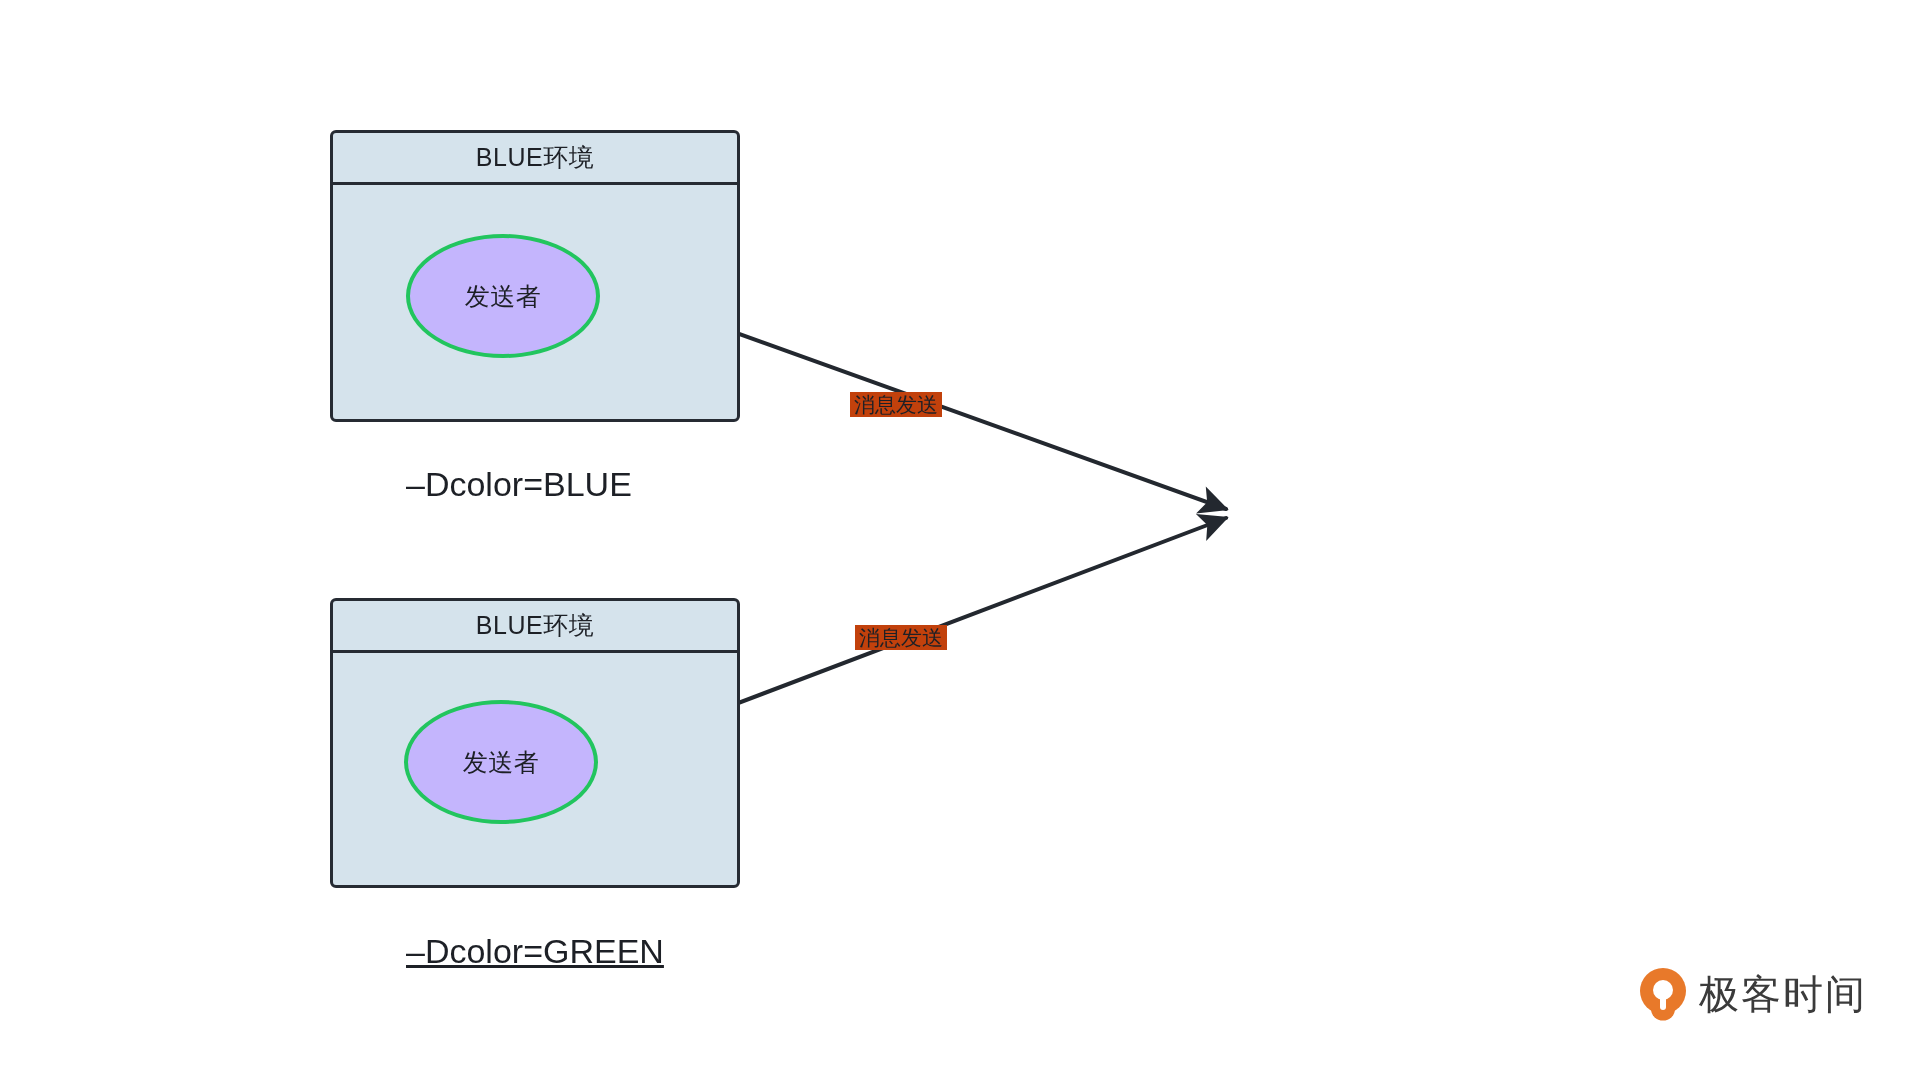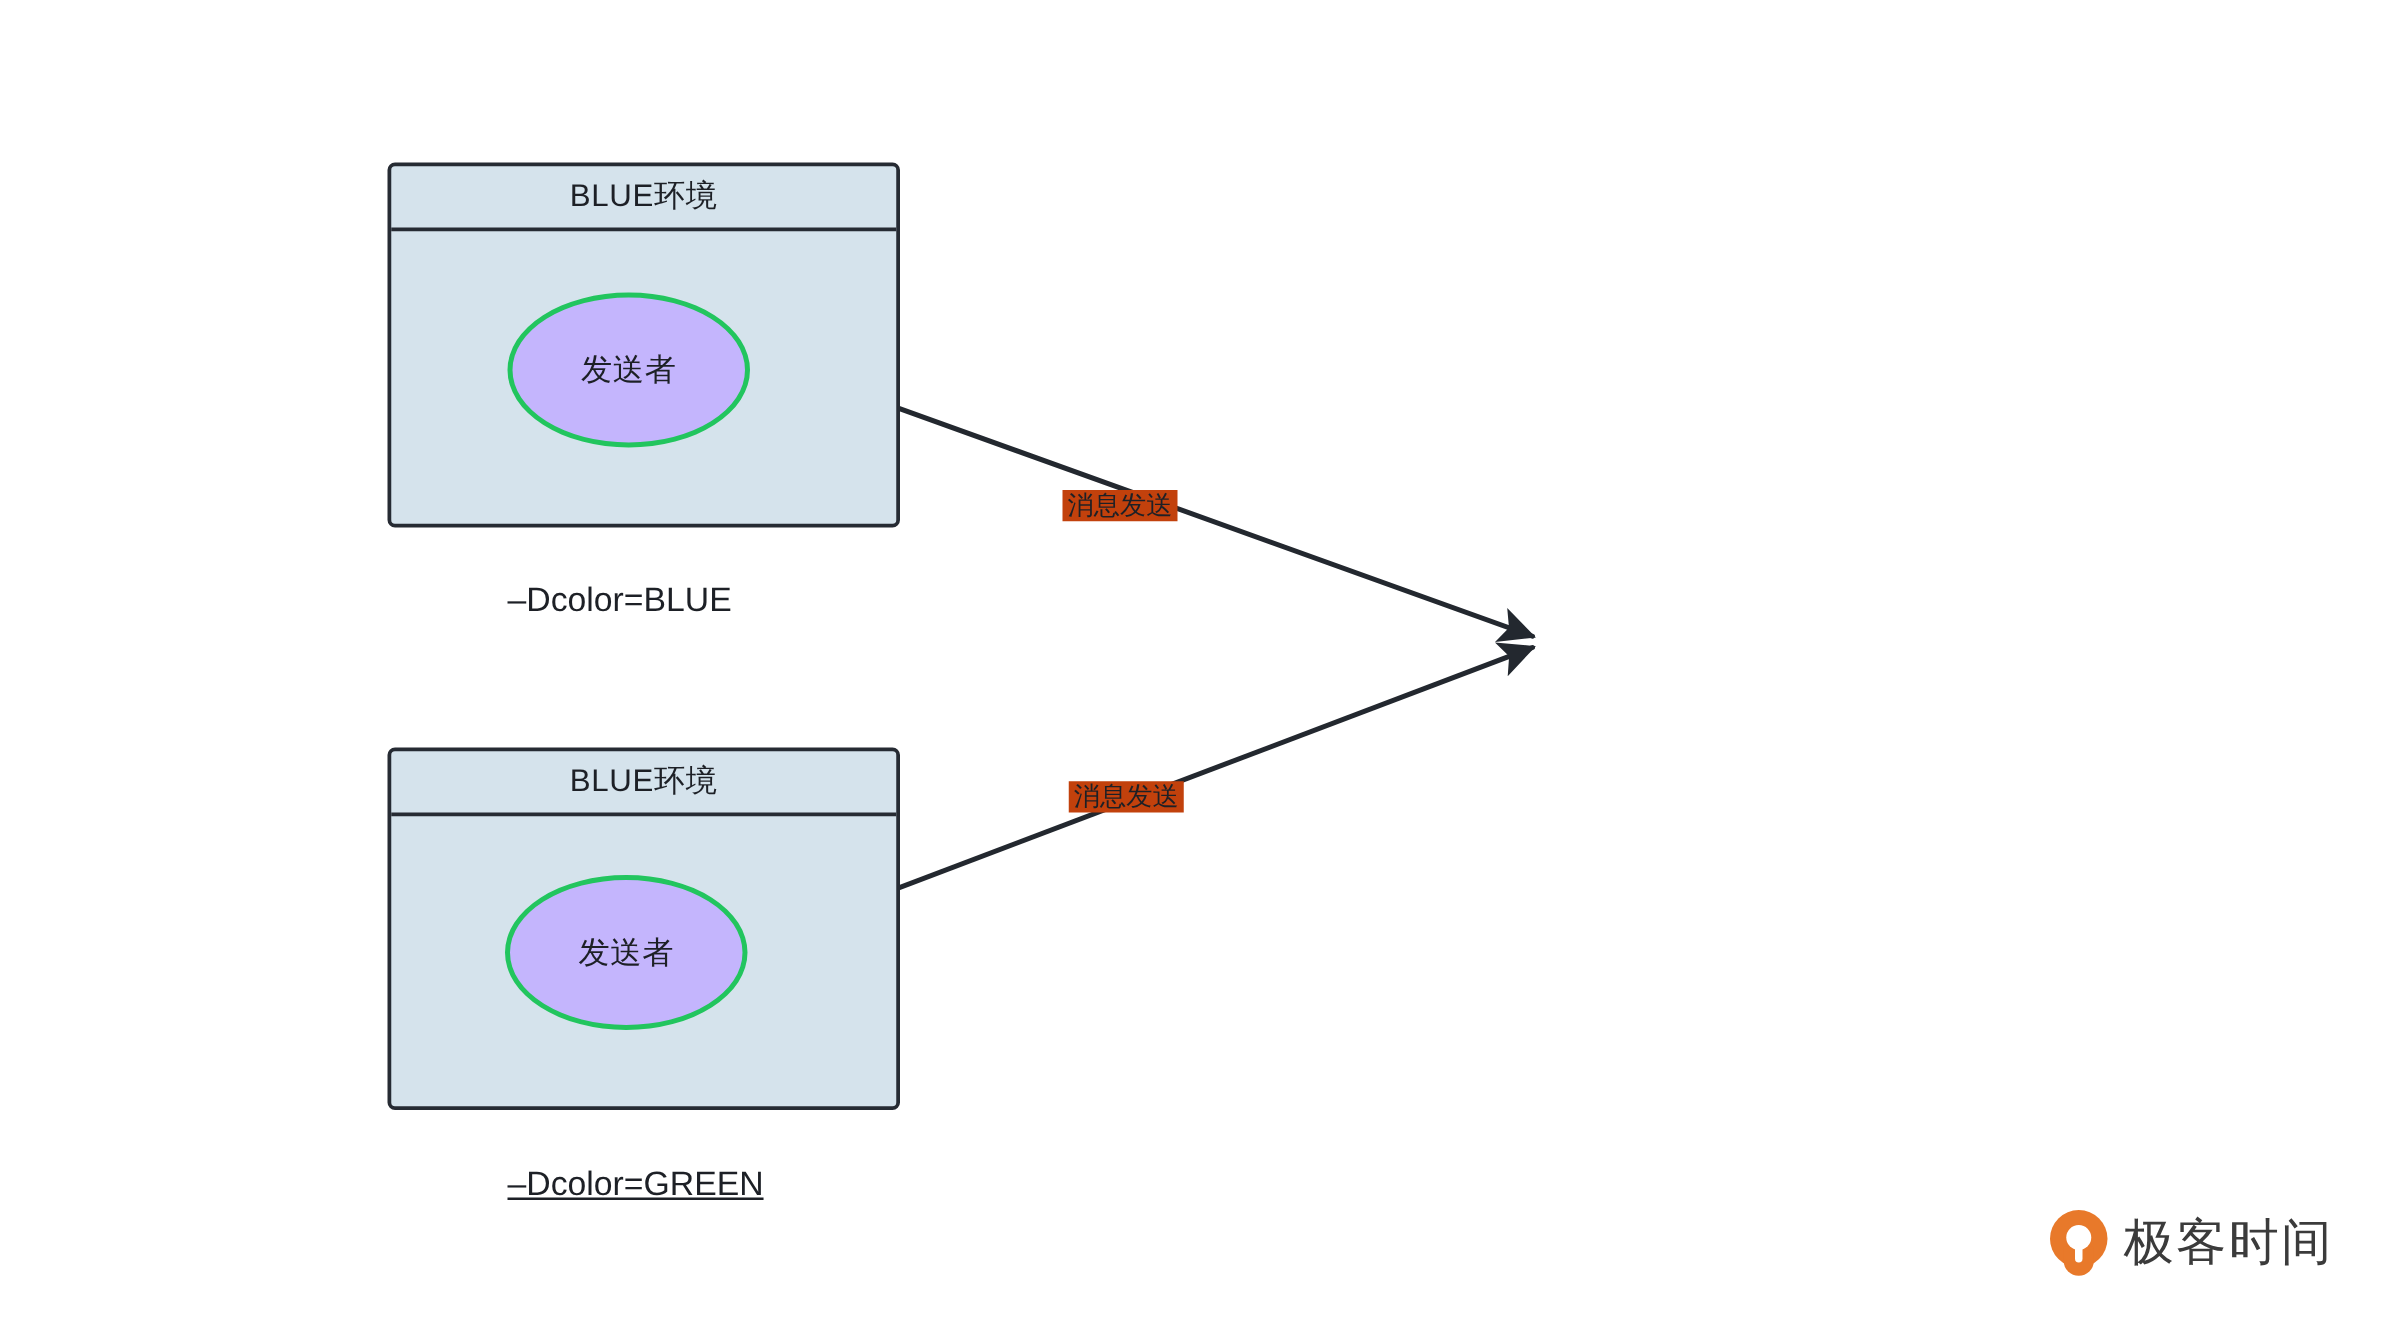--- a/index.html
+++ b/index.html
@@ -22,20 +22,21 @@
     height: 1066px;
   }
 
   
   .node-box {
     position: absolute;
     box-sizing: border-box;
     background: #d5e3ec;
     border: 3px solid #262b33;
     border-radius: 6px;
+    margin-left: 20px;
   }
   .node-box .node-header {
     position: absolute;
     left: 0; top: 0;
     right: 0;
     box-sizing: border-box;
     border-bottom: 3px solid #262b33;
     display: flex;
     align-items: center;
     justify-content: center;
@@ -84,21 +85,21 @@
     white-space: nowrap;
     letter-spacing: 0.5px;
   }
   #ellipse-sender-blue  { left: 406px; top: 234px; width: 194px; height: 124px; }
   #ellipse-sender-green { left: 404px; top: 700px; width: 194px; height: 124px; }
 
   
   .caption {
     position: absolute;
     color: #1d2026;
-    font-size: 27px;
+    font-size: 34px;
     line-height: 1;
     white-space: nowrap;
   }
   #caption-blue  { left: 406px; top: 467px; }
   #caption-green { left: 406px; top: 934px; text-decoration: underline; }
 
   
   .edge-label {
     position: absolute;
     color: #1d2026;

